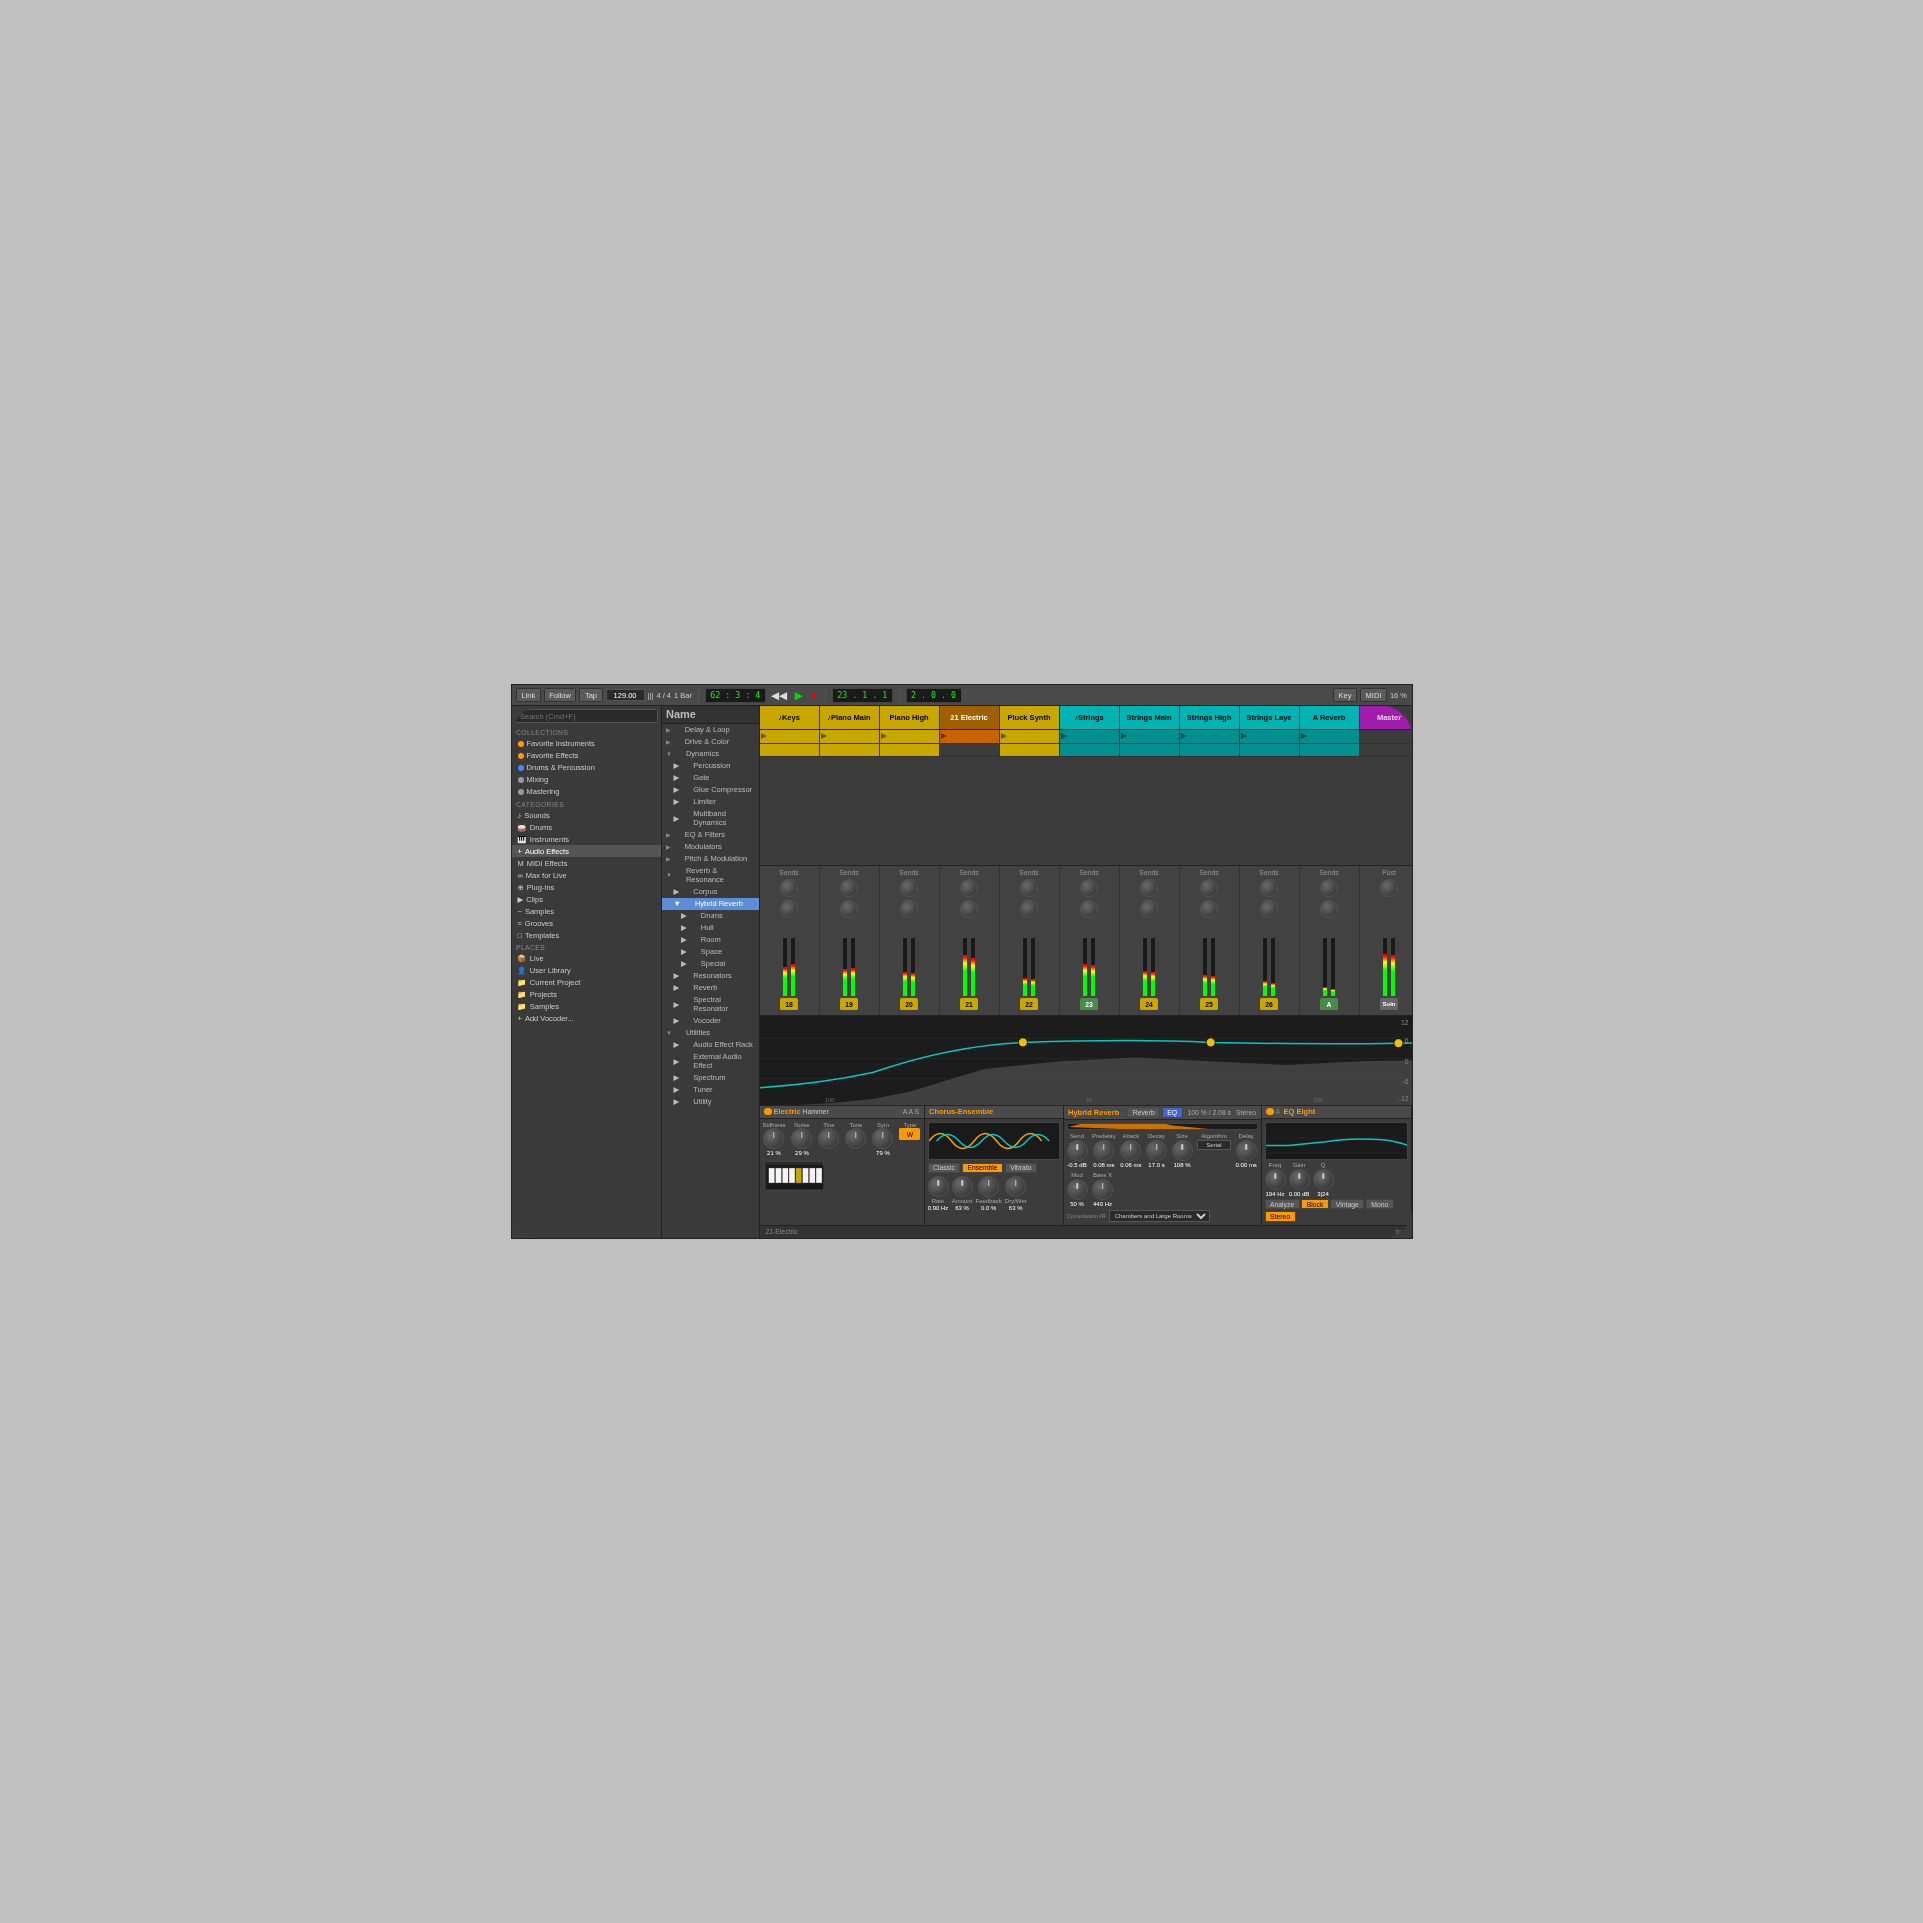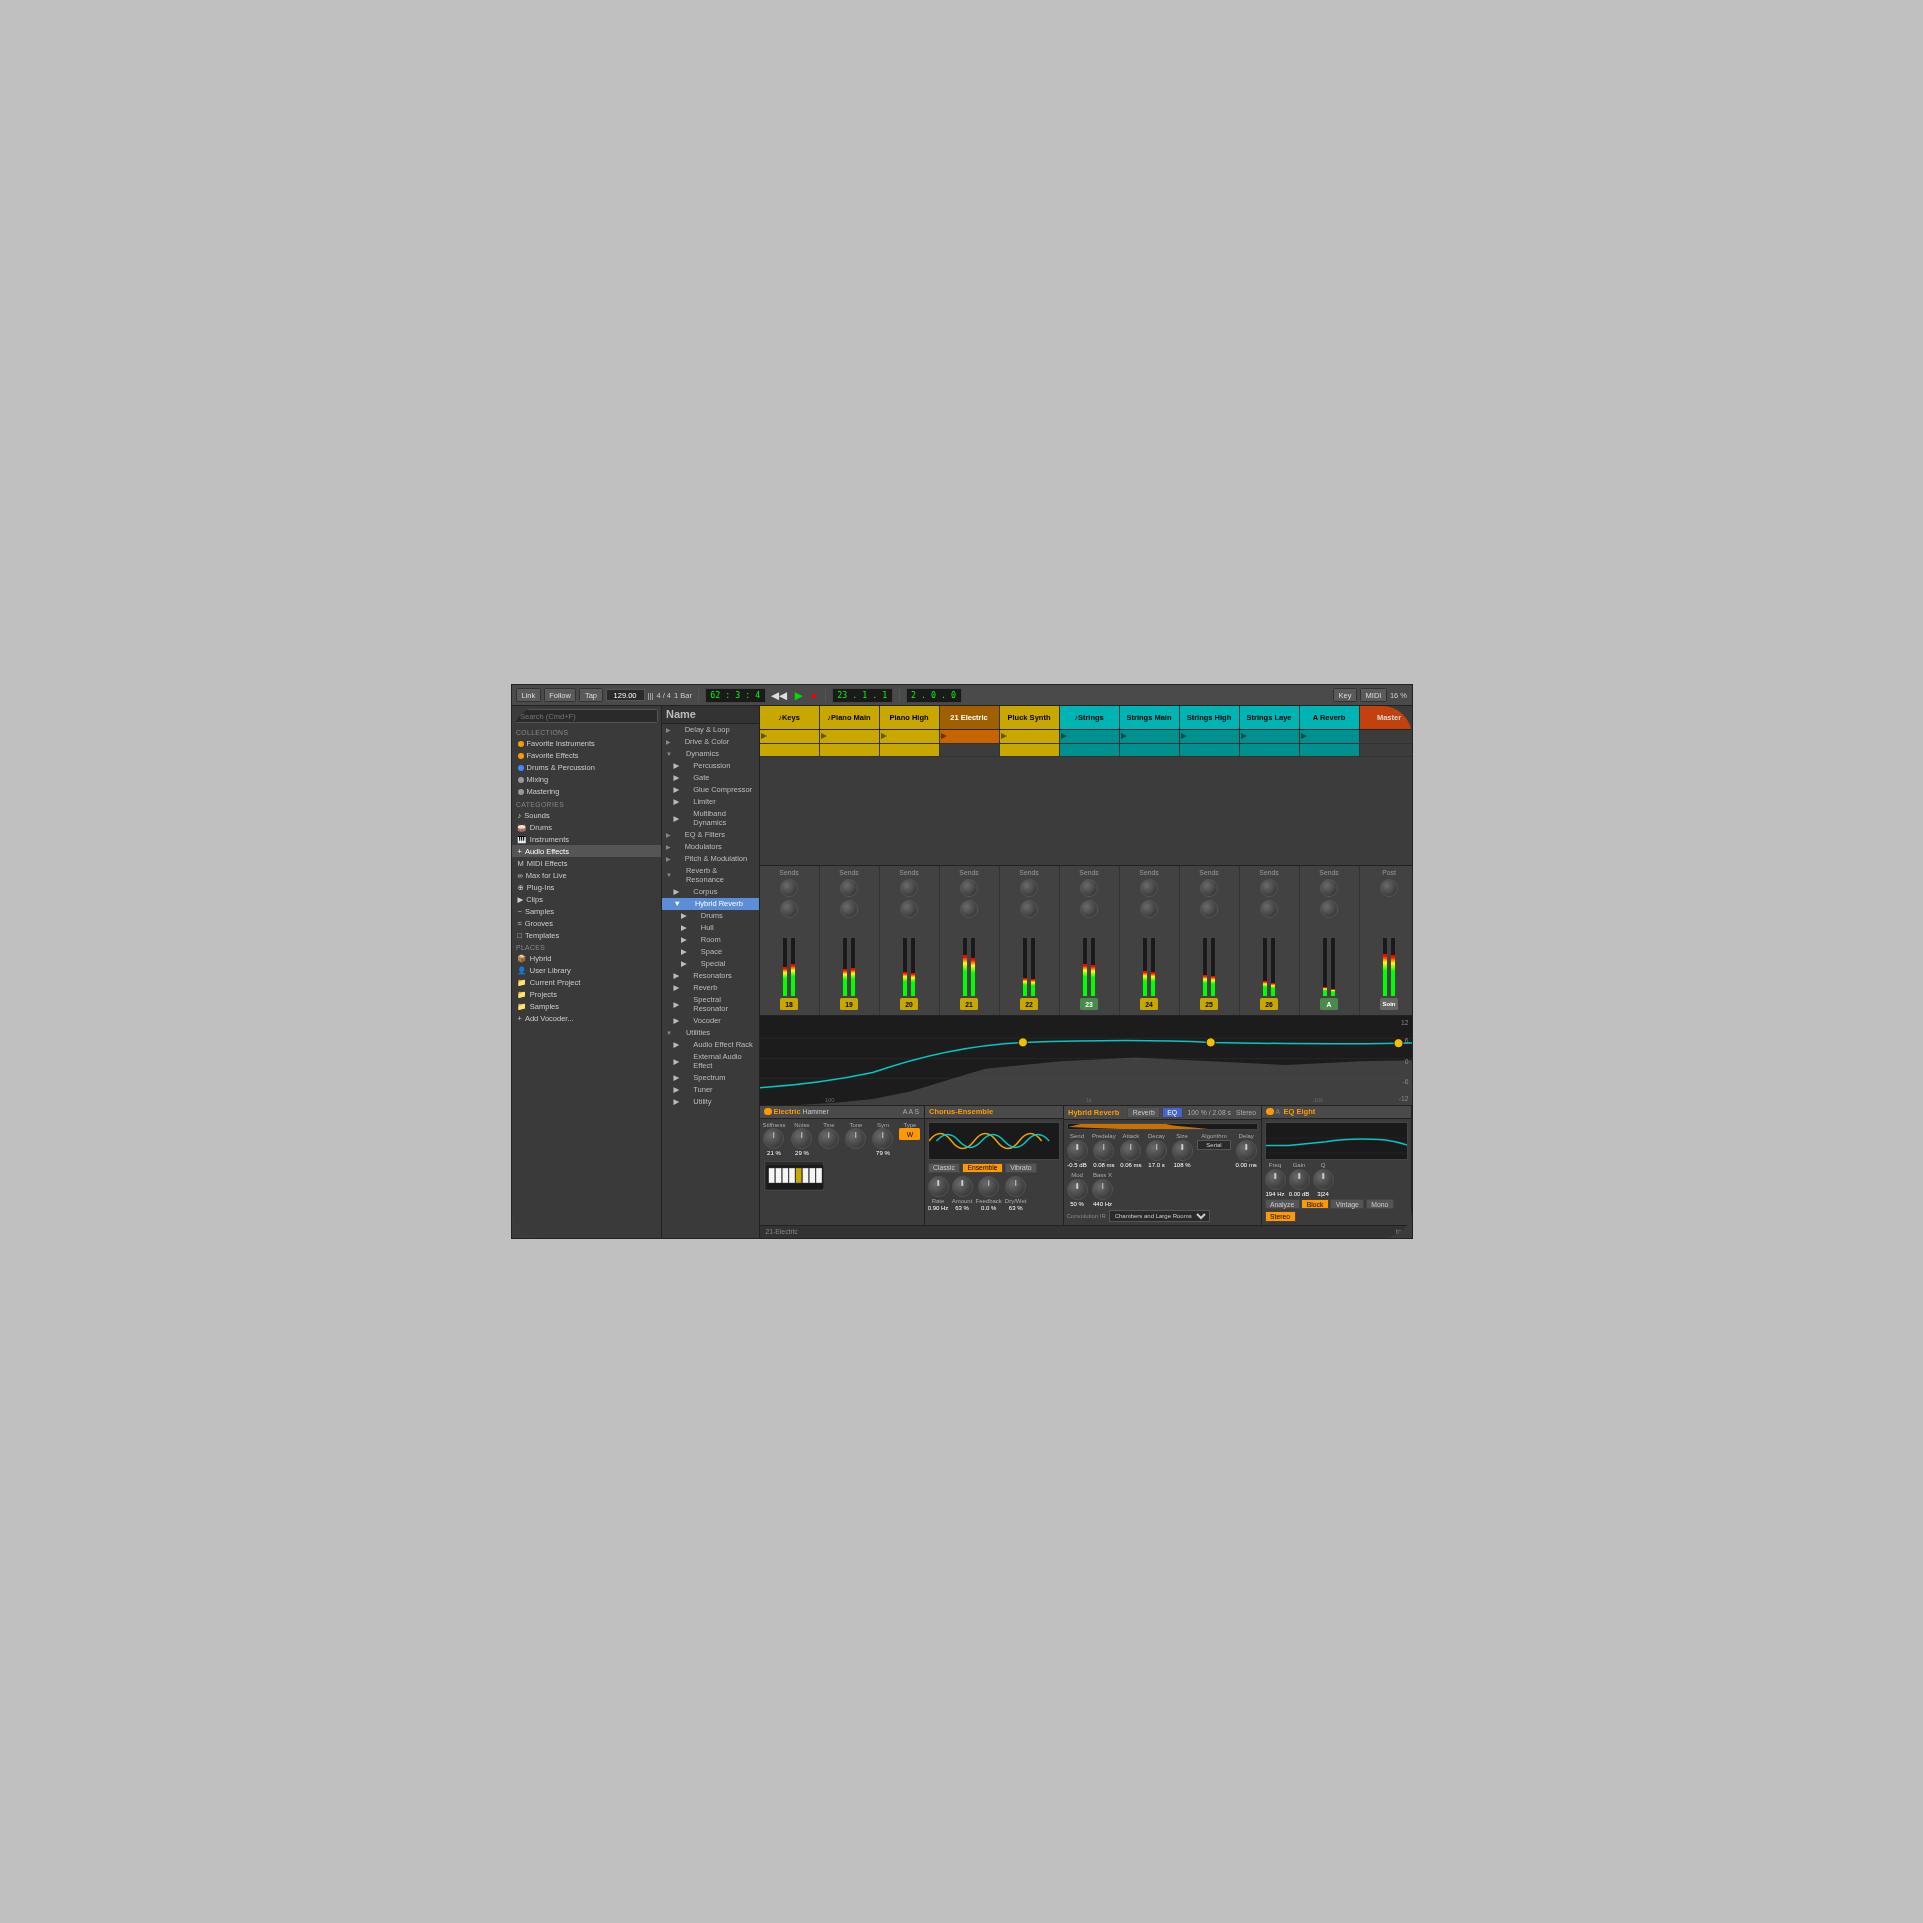--- a/index.html
+++ b/index.html
@@ -187,21 +187,21 @@
       justify-content: center;
       color: #ddd;
       font-size: 7.5px;
       font-weight: bold;
       padding: 1.5px 3px;
       text-align: center;
       overflow: hidden;
     }
     .track-header-cell.yellow { background: #c8a800; color: #000; }
     .track-header-cell.cyan { background: #00b4b4; color: #000; }
-    .track-header-cell.master { background: #c2410c; }
+    .track-header-cell.master { background: #a21caf; }
 
     
     .clip-grid {
       flex: 1;
       overflow-y: auto;
       overflow-x: hidden;
     }
     .clip-row {
       height: 13.5px;
       display: flex;
@@ -520,21 +520,21 @@
           <span>Grooves</span>
         </div>
       <div class="sidebar-item">
           <span>□</span>
           <span>Templates</span>
         </div>
 
       <div class="sidebar-section-title">Places</div>
       <div class="sidebar-item">
           <span>📦</span>
-          <span>Hybrid</span>
+          <span>Live</span>
         </div>
       <div class="sidebar-item">
           <span>👤</span>
           <span>User Library</span>
         </div>
       <div class="sidebar-item">
           <span>📁</span>
           <span>Current Project</span>
         </div>
       <div class="sidebar-item">

